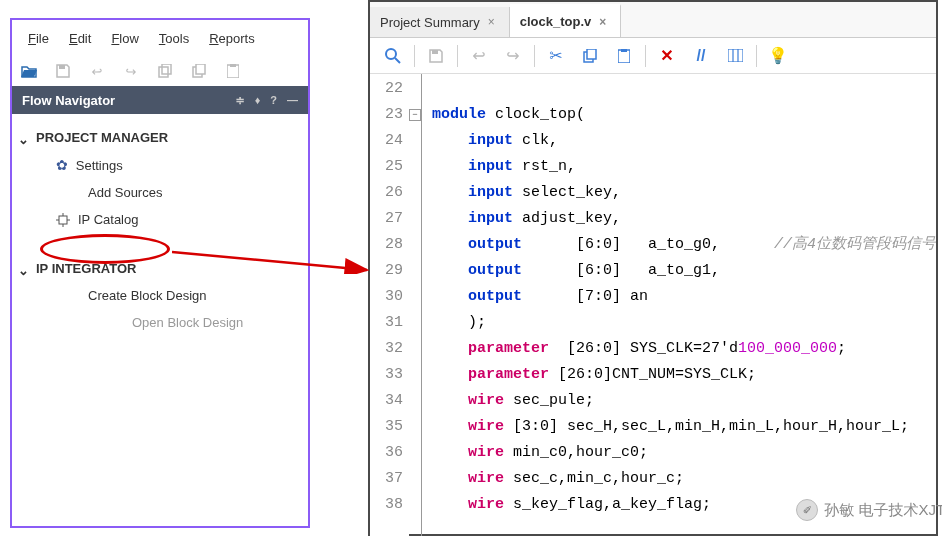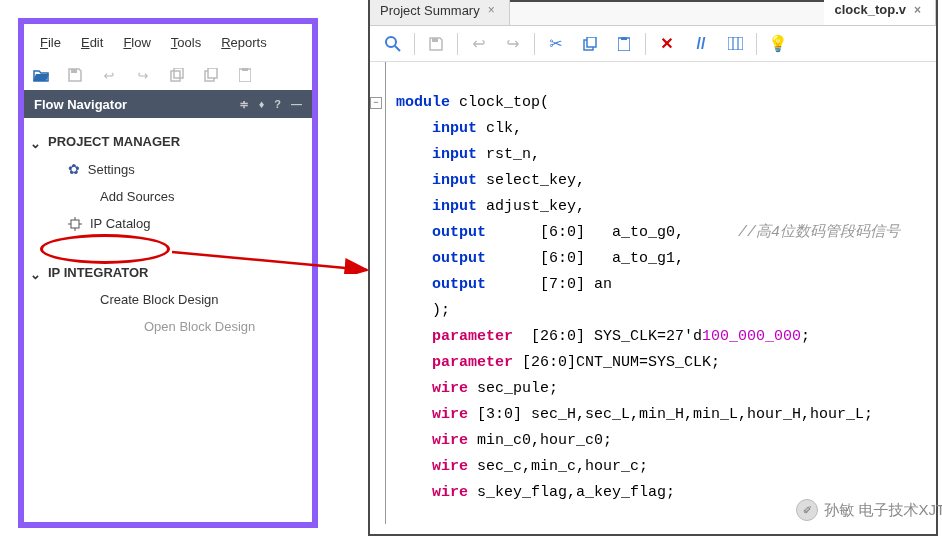--- a/index.html
+++ b/index.html
@@ -8,25 +8,25 @@
     font-size: 13px;
     background: #fff;
     width: 942px;
     height: 539px;
     position: relative;
     overflow: hidden;
     color: #333;
   }
   .left-panel {
     position: absolute;
-    left: 18px;
+    left: 10px;
     top: 18px;
     width: 300px;
     height: 510px;
-    border: 6px solid #8b5cf6;
+    border: 2px solid #8b5cf6;
     background: #fff;
   }
   .menubar {
     height: 36px;
     display: flex;
     align-items: center;
     padding: 0 8px;
     gap: 4px;
     border-bottom: 0;
   }
@@ -106,26 +106,25 @@
   .right-panel {
     position: absolute;
     left: 368px;
     top: 0;
     width: 570px;
     height: 536px;
     border: 2px solid #4a4a4a;
     background: #fff;
   }
   .tab-strip {
-    height: 24px;
+    height: 36px;
     border-bottom: 1px solid #ccc;
     display: flex;
     align-items: flex-end;
     background: #f8f8f8;
-    justify-content: space-between;
   }
   .tab {
     padding: 6px 14px 6px 10px;
     border-right: 1px solid #ccc;
     display:flex;
     align-items:center;
     gap:8px;
     background: #eee;
     position:relative;
     height: 30px;
@@ -343,20 +342,39 @@
         <svg width="15" height="13">
           <rect x="0" y="0" width="15" height="13" fill="none" stroke="#3b7dd8" stroke-width="1.2"></rect>
           <line x1="5" y1="0" x2="5" y2="13" stroke="#3b7dd8" stroke-width="1.2"></line>
           <line x1="10" y1="0" x2="10" y2="13" stroke="#3b7dd8" stroke-width="1.2"></line>
         </svg>
       </span>
     <span class="vsep"></span>
     <span class="etb-icon" style="color:#888;">💡</span>
   </div>
   <div class="code-area">
+    <div class="gutter" id="gutter">
+        <div>22</div>
+        <div>23</div>
+        <div>24</div>
+        <div>25</div>
+        <div>26</div>
+        <div>27</div>
+        <div>28</div>
+        <div>29</div>
+        <div>30</div>
+        <div>31</div>
+        <div>32</div>
+        <div>33</div>
+        <div>34</div>
+        <div>35</div>
+        <div>36</div>
+        <div>37</div>
+        <div>38</div>
+      </div>
     <div class="fold-gutter" id="fold">
         <div style="height:26px"></div>
         <div class="fold-box">−</div>
         <div style="height:26px"></div>
         <div style="height:26px"></div>
         <div style="height:26px"></div>
         <div style="height:26px"></div>
         <div style="height:26px"></div>
         <div style="height:26px"></div>
         <div style="height:26px"></div>

